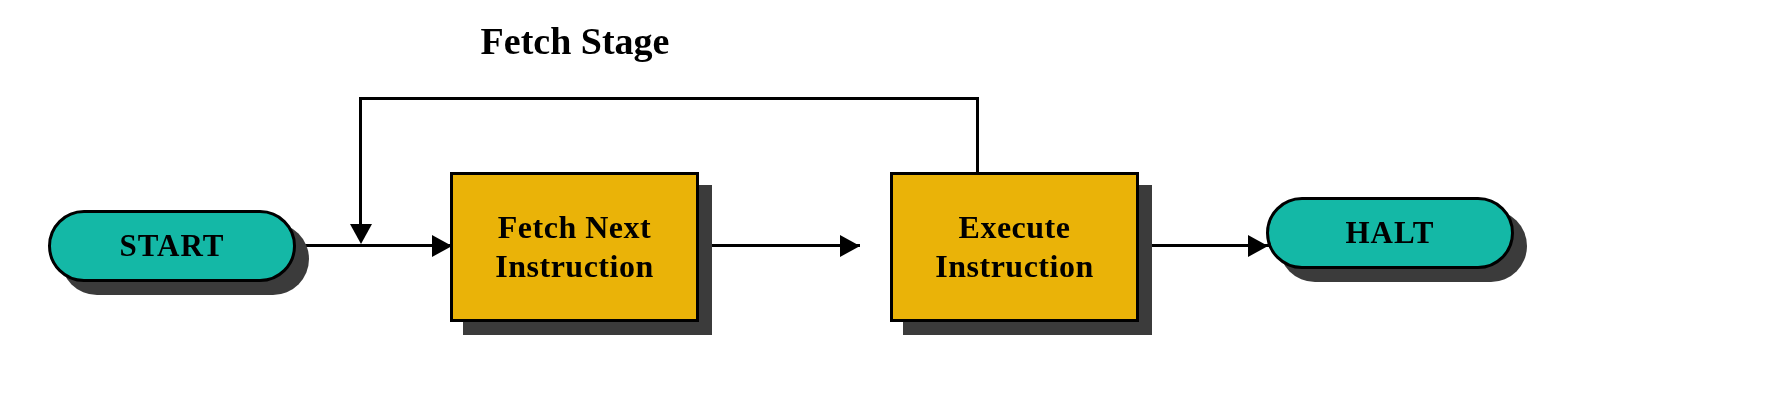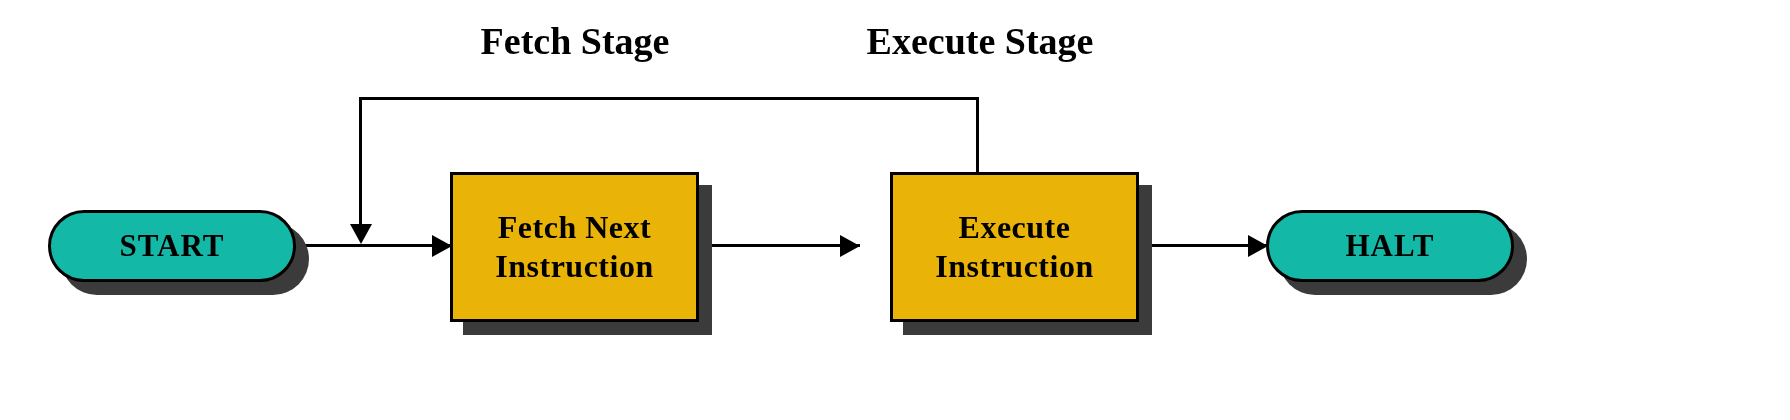--- a/index.html
+++ b/index.html
@@ -79,21 +79,21 @@
   .terminator .label  { font-size: 31px; letter-spacing: 1px; }
 
   
   .process { width: 249px; height: 150px; }
   .process .shadow { border-radius: 0; }
   .process .face   { background: #eab308; }
 
   #node-start   { left: 48px;  top: 210px; }
   #node-fetch   { left: 450px; top: 172px; }
   #node-execute { left: 858px; top: 172px; margin-left: 32px; }
-  #node-halt    { left: 1266px; top: 210px; }
+  #node-halt    { left: 1266px; top: 197px; }
 
   
   .conn {
     position: absolute;
     background: #000000;
     z-index: 0;
   }
   .conn.h { height: 3px; }
   .conn.v { width: 3px; }
 
@@ -130,21 +130,20 @@
   #edge-loop-down         { left: 359px; top: 97px;  height: 132px; }
   #arrow-loop-down        { left: 350px; top: 224px; }
 </style>
 </head>
 <body>
 
 <div id="canvas">
 
   <div class="stage-label" id="label-fetch-stage">Fetch Stage</div>
 
-  <div class="stage-label" id="label-execute-stage">Execute Stage</div>
 
   <div class="conn h" id="edge-start-fetch"></div>
   <div class="arrowhead right" id="arrow-start-fetch"></div>
 
   <div class="conn h" id="edge-fetch-execute"></div>
   <div class="arrowhead right" id="arrow-fetch-execute"></div>
 
   <div class="conn h" id="edge-execute-halt"></div>
   <div class="arrowhead right" id="arrow-execute-halt"></div>
 

